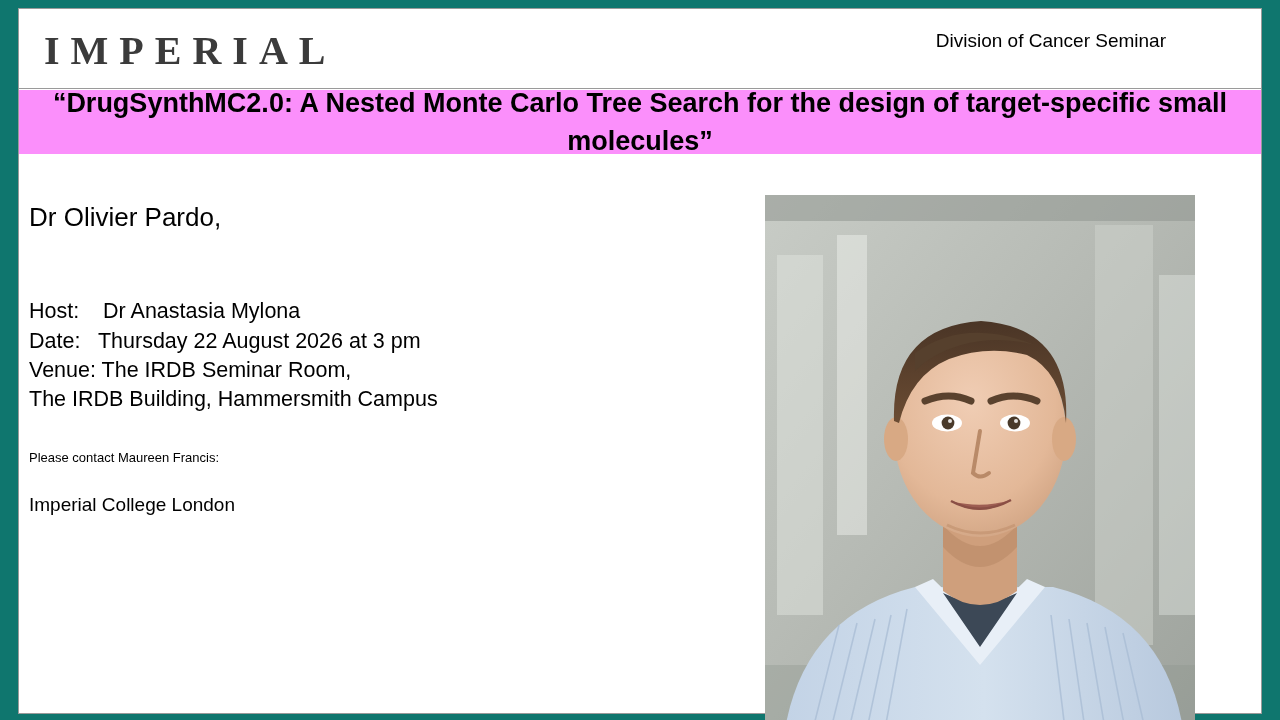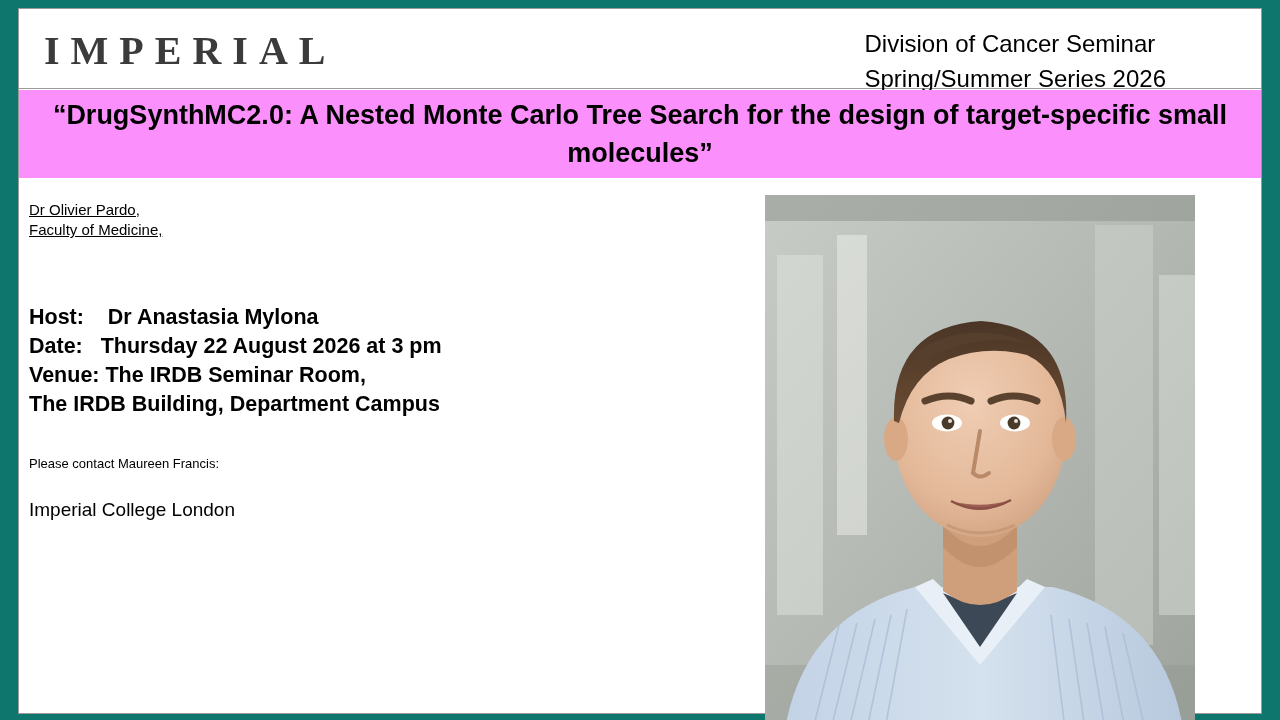--- a/index.html
+++ b/index.html
@@ -43,31 +43,31 @@
     font-weight: bold;
     letter-spacing: 11px;
     color: #3b3b3b;
     font-family: "Liberation Serif", serif;
   }
   .header-right {
     position: absolute;
     right: 95px;
     top: 18px;
     text-align: left;
-    font-size: 24px;
+    font-size: 19px;
     line-height: 1.45;
     color: #000000;
   }
   
   .title-band {
     position: absolute;
     left: 0;
     top: 81px;
     width: 100%;
-    height: 88px;
+    height: 64px;
     background: #fb8ffb;
     display: flex;
     align-items: center;
     justify-content: center;
   }
   .title-text {
     width: 96%;
     text-align: center;
     font-size: 27px;
     font-weight: bold;
@@ -82,32 +82,31 @@
     width: 100%;
     bottom: 0;
   }
   .left-col {
     position: absolute;
     left: 10px;
     top: 22px;
     width: 720px;
   }
   .speaker-block {
-    font-size: 15px;
+    font-size: 26px;
     line-height: 1.36;
     color: #000000;
-    text-decoration: underline;
   }
   .details-block {
     margin-top: 62px;
     font-size: 21.5px;
     line-height: 1.36;
     color: #000000;
   }
-  .details-row { white-space: pre; font-weight: bold; }
+  .details-row { white-space: pre; }
   .contact-block {
     margin-top: 34px;
     font-size: 13px;
     line-height: 1.52;
     color: #000000;
   }
   .org-block {
     margin-top: 26px;
     font-size: 19px;
     color: #000000;
@@ -127,41 +126,39 @@
 </head>
 <body>
 
 <div class="poster">
   <div class="frame">
 
     <div class="header">
       <div class="logo">IMPERIAL</div>
       <div class="header-right">
         <div>Division of Cancer Seminar</div>
-        <div>Spring/Summer Series 2026</div>
       </div>
     </div>
 
     <div class="title-band">
       <div class="title-text">“DrugSynthMC2.0: A Nested Monte Carlo Tree Search for the design of target-specific small molecules”</div>
     </div>
 
     <div class="body-area">
 
       <div class="left-col">
         <div class="speaker-block">
           <div>Dr Olivier Pardo,</div>
-          <div>Faculty of Medicine,</div>
         </div>
 
         <div class="details-block">
           <div class="details-row">Host:    Dr Anastasia Mylona</div>
           <div class="details-row">Date:   Thursday 22 August 2026 at 3 pm</div>
           <div class="details-row">Venue: The IRDB Seminar Room,</div>
-          <div class="details-row">The IRDB Building, Department Campus</div>
+          <div class="details-row">The IRDB Building, Hammersmith Campus</div>
         </div>
 
         <div class="contact-block">
           <div>Please contact Maureen Francis:</div>
         </div>
 
         <div class="org-block">Imperial College London</div>
       </div>
 
       <div class="photo">

